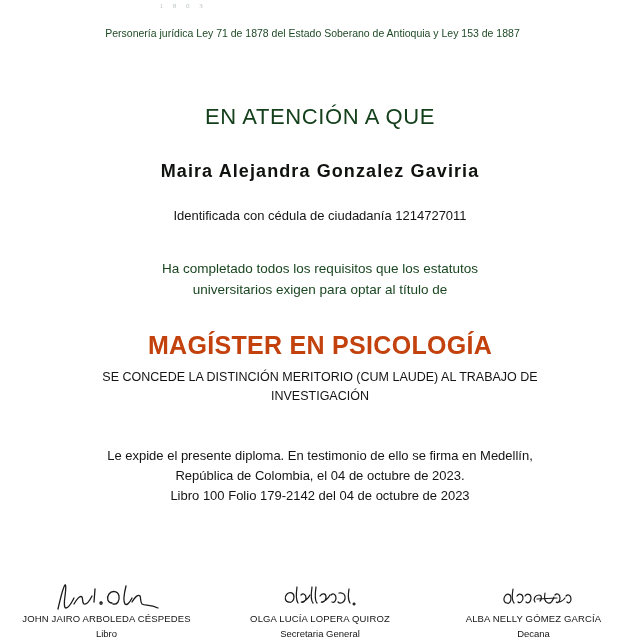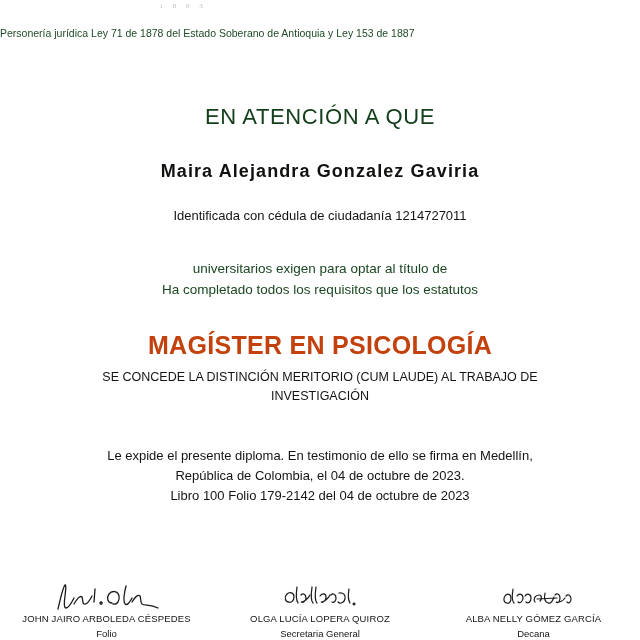--- a/index.html
+++ b/index.html
@@ -37,20 +37,21 @@
     line-height: 10px;
     padding-left: 13px;
   }
 
   
   .legal-line {
     position: absolute;
     top: 26px;
     left: 0;
     width: 625px;
+    text-align: center;
     font-size: 10.5px;
     color: #1f4a26;
     line-height: 14px;
   }
 
   
   .attention {
     position: absolute;
     top: 104px;
     left: 0;
@@ -190,22 +191,22 @@
 
   <div class="legal-line">Personería jurídica Ley 71 de 1878 del Estado Soberano de Antioquia y Ley 153 de 1887</div>
 
   <div class="attention">EN ATENCIÓN A QUE</div>
 
   <div class="graduate-name">Maira Alejandra Gonzalez Gaviria</div>
 
   <div class="id-line">Identificada con cédula de ciudadanía 1214727011</div>
 
   <div class="requisites">
+    <div>Ha completado todos los requisitos que los estatutos</div>
     <div>universitarios exigen para optar al título de</div>
-    <div>Ha completado todos los requisitos que los estatutos</div>
   </div>
 
   <div class="degree-title">MAGÍSTER EN PSICOLOGÍA</div>
 
   <div class="distinction">
     <div>SE CONCEDE LA DISTINCIÓN MERITORIO (CUM LAUDE) AL TRABAJO DE</div>
     <div>INVESTIGACIÓN</div>
   </div>
 
   <div class="issue-block">
@@ -224,21 +225,21 @@
             <path d="M32 22 C35 17, 38 13, 40 15 C41 16, 40 21, 42 22 C45 23, 48 18, 50 14"></path>
             <path d="M53 7 L52 20"></path>
             <path d="M59 20 a1.1 1.1 0 1 0 0.1 0"></path>
             <path d="M70 21 C66 21, 64 16, 67 12 C70 8, 76 9, 77 14 C78 19, 75 23, 71 22"></path>
             <path d="M84 4 C82 12, 81 19, 83 22 C85 24, 88 20, 90 16"></path>
             <path d="M90 20 C93 15, 96 12, 98 14 C99 15, 98 20, 100 22 C103 24, 108 22, 116 26"></path>
           </g>
         </svg>
       </div>
       <div class="sig-name">JOHN JAIRO ARBOLEDA CÉSPEDES</div>
-      <div class="sig-role">Folio</div>
+      <div class="sig-role">Libro</div>
     </div>
 
     <div class="sig-col">
       <div class="sig-mark">
         <svg width="110" height="30" viewBox="0 0 110 30" aria-hidden="true">
           <g fill="none" stroke="#1b1b1b" stroke-width="1.25" stroke-linecap="round">
             <path d="M24 20 C20 20, 19 15, 22 12 C25 9, 29 11, 29 15 C29 19, 26 21, 24 20"></path>
             <path d="M32 5 C31 12, 31 18, 33 21"></path>
             <path d="M36 13 C38 11, 41 12, 41 16 C41 19, 38 21, 36 20 C39 20, 43 17, 45 13"></path>
             <path d="M47 5 C46 12, 46 19, 48 21"></path>

